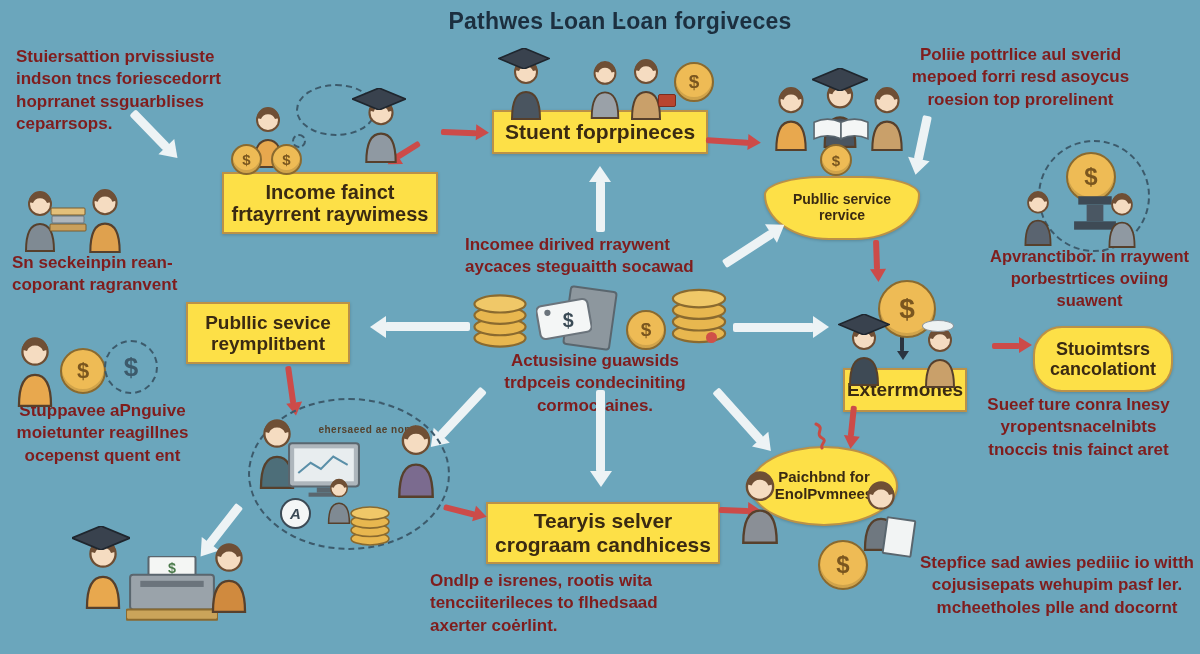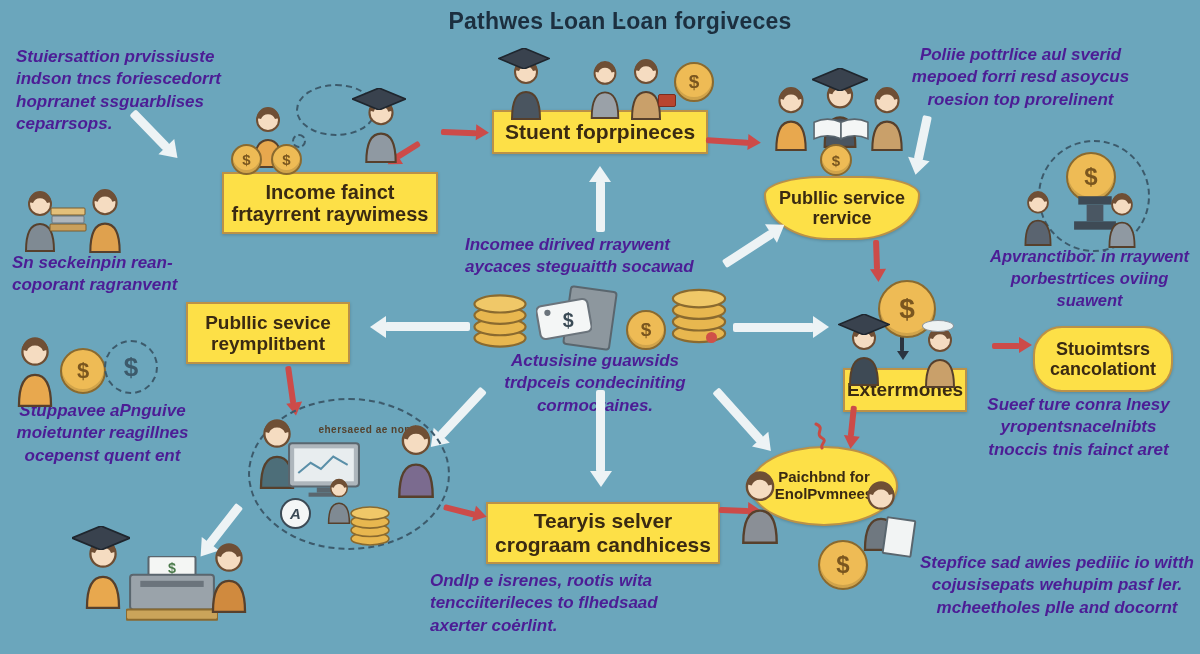--- a/index.html
+++ b/index.html
@@ -6,22 +6,22 @@
   #canvas{
     position:relative;width:1200px;height:654px;overflow:hidden;
     background:#6ba6bc;
     font-family:"Liberation Sans", sans-serif;
   }
   .title{
     position:absolute;left:390px;top:8px;width:460px;text-align:center;
     font-size:23px;font-weight:bold;color:#1c2f3f;letter-spacing:0.2px;
   }
   .para{
-    position:absolute;color:#4c1d95;font-weight:bold;font-size:17px;
-    line-height:1.32;white-space:pre-line;font-style:italic;
+    position:absolute;color:#7f1d1d;font-weight:bold;font-size:17px;
+    line-height:1.32;white-space:pre-line;
   }
   .box{
     position:absolute;background:#fde047;border:2px solid #bb9147;
     color:#3a2a12;font-weight:bold;text-align:center;
     display:flex;align-items:center;justify-content:center;
     white-space:pre-line;line-height:1.12;
     box-shadow:0 1px 3px rgba(0,0,0,0.18);
   }
   .arc-box{border-radius:45% 45% 50% 50% / 35% 35% 85% 85%;}
   .oval-box{border-radius:50%;}
@@ -142,21 +142,21 @@
   <div class="para" style="left:430px;top:570px;width:255px;">Ondlp e isrenes, rootis wita
 tencciiterileces to flhedsaad
 axerter coėrlint.</div>
   <div class="para" style="left:918px;top:552px;width:278px;text-align:center;">Stepfice sad awies pediiic io witth
 cojusisepats wehupim pasf ler.
 mcheetholes plle and docornt</div>
 
   <div class="box" style="left:222px;top:172px;width:212px;height:58px;font-size:20px;"><span>Income fainct
 frtayrrent raywimess</span></div>
   <div class="box" style="left:492px;top:110px;width:212px;height:40px;font-size:21px;"><span>Stuent foprpineces</span></div>
-  <div class="box arc-box" style="left:764px;top:176px;width:152px;height:60px;font-size:18px;"><span>Publlic service
+  <div class="box arc-box" style="left:764px;top:176px;width:152px;height:60px;font-size:14px;"><span>Publlic service
 rervice</span></div>
   <div class="box" style="left:186px;top:302px;width:160px;height:58px;font-size:19px;"><span>Publlic sevice
 reymplitbent</span></div>
   <div class="box" style="left:843px;top:368px;width:120px;height:40px;font-size:19px;"><span>Exterrmones</span></div>
   <div class="box" style="left:1033px;top:326px;width:136px;height:62px;font-size:18px;border-radius:29px;"><span>Stuoimtsrs
 cancolationt</span></div>
   <div class="box" style="left:486px;top:502px;width:230px;height:58px;font-size:21px;"><span>Tearyis selver
 crograam candhicess</span></div>
   <div class="box oval-box" style="left:750px;top:446px;width:144px;height:76px;font-size:15px;"><span>Paichbnd for
 EnolPvmnees</span></div>

